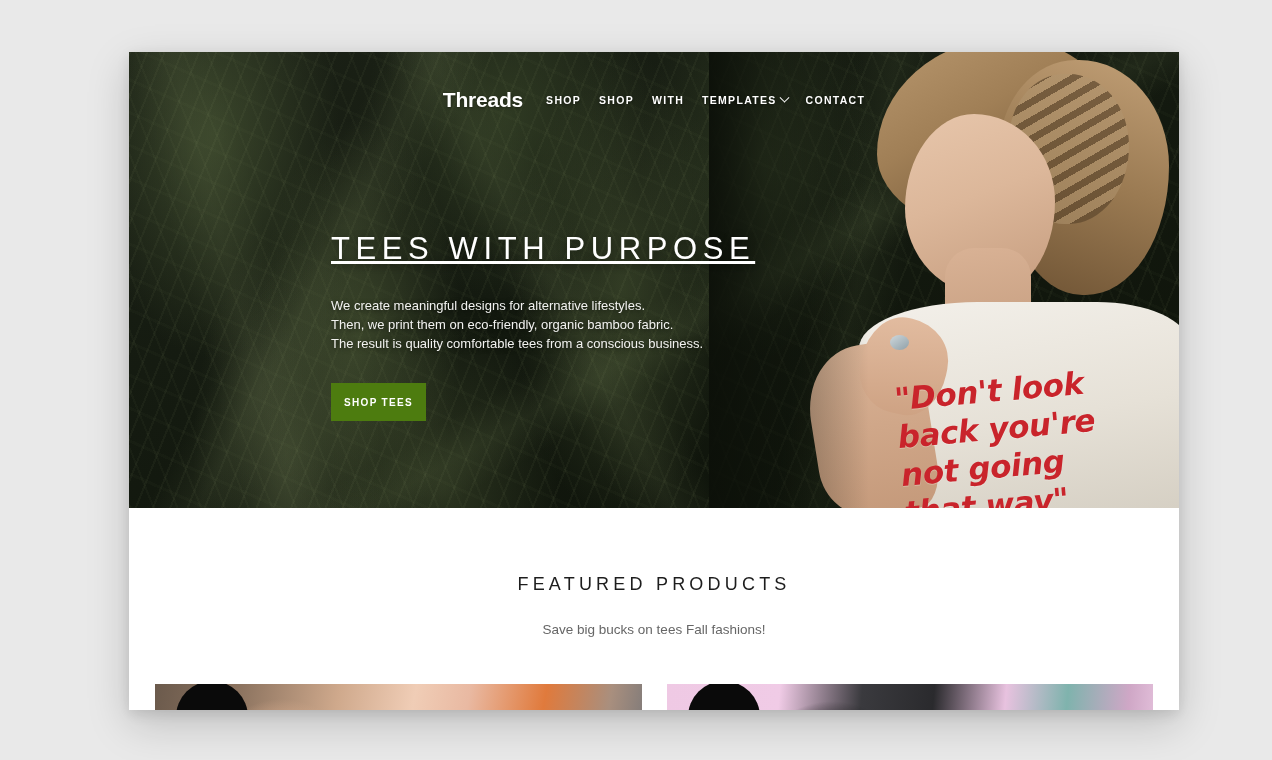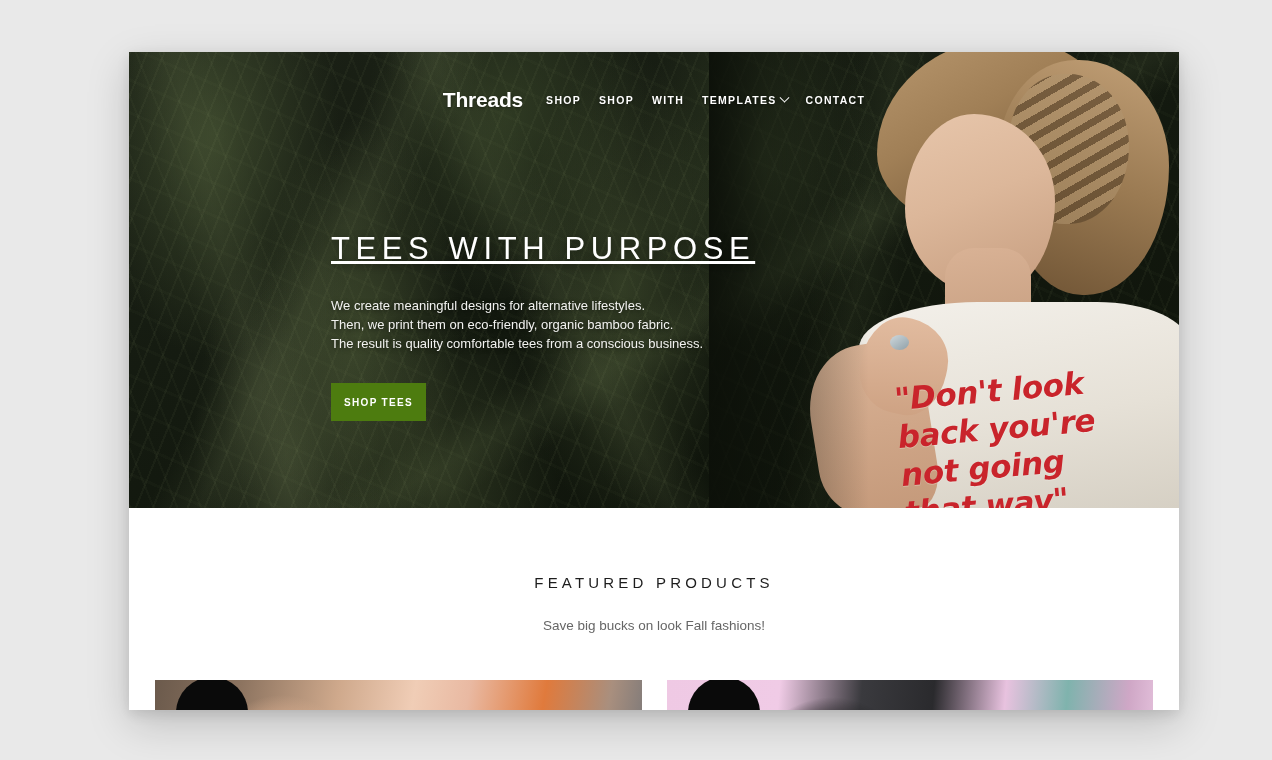--- a/index.html
+++ b/index.html
@@ -247,21 +247,21 @@
   
   #featured {
     position: relative;
     width: 1050px;
     background: #ffffff;
     padding-top: 66px;
   }
   #featured-title {
     text-align: center;
     color: #1d1d1d;
-    font-size: 15px;
+    font-size: 18px;
     font-weight: 400;
     letter-spacing: 4.2px;
   }
   #featured-sub {
     text-align: center;
     color: #666666;
     font-size: 13.5px;
     margin-top: 27px;
   }
 
@@ -377,21 +377,21 @@
 The result is quality comfortable tees from a conscious business.</p>
       <button id="cta">SHOP TEES</button>
     </div>
 
   </section>
 
   <section id="featured">
 
     <h2 id="featured-title">FEATURED PRODUCTS</h2>
 
-    <p id="featured-sub">Save big bucks on look Fall fashions!</p>
+    <p id="featured-sub">Save big bucks on tees Fall fashions!</p>
 
     <div id="product-grid">
 
       <div class="product-card">
         <div class="product-photo photo-a"></div>
         <div class="sale-badge">SALE!</div>
       </div>
 
       <div class="product-card">
         <div class="product-photo photo-b"></div>

